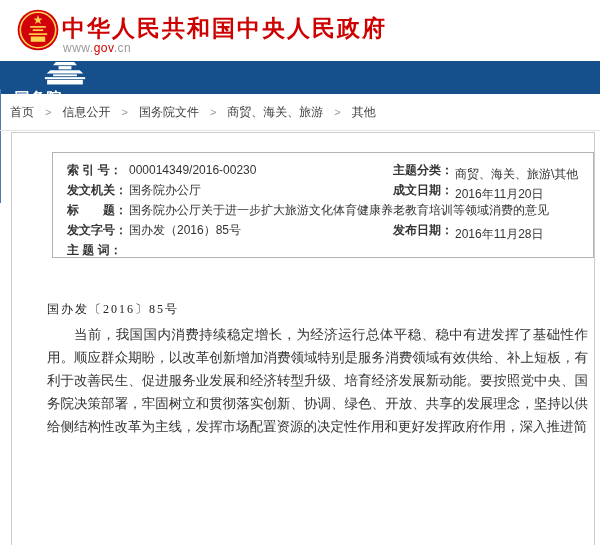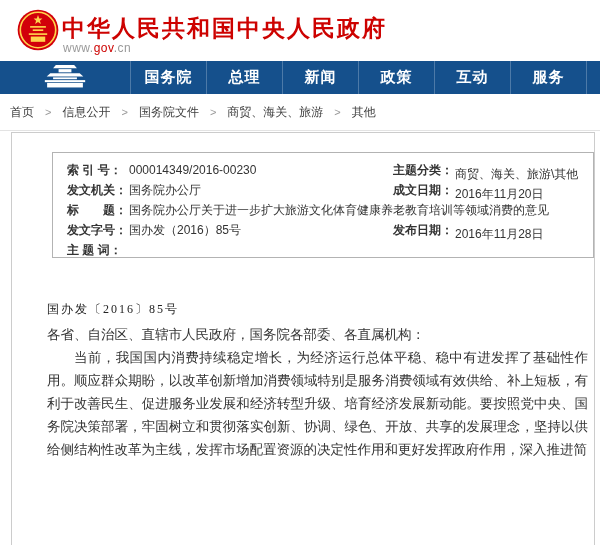--- a/index.html
+++ b/index.html
@@ -15,21 +15,21 @@
   .site-title{
     position:absolute;left:62px;top:13px;
     font-size:23px;font-weight:bold;color:#cd0200;letter-spacing:2px;white-space:nowrap;
   }
   .site-url{position:absolute;left:63px;top:41px;font-size:12px;color:#9a9a9a;letter-spacing:.5px;}
   .site-url .u-red{color:#cd0200;}
 
   
   .navbar{
     position:absolute;top:61px;left:0;width:600px;height:33px;
-    background:#15508c;display:flex;align-items:stretch;
+    background:#15508c;display:flex;align-items:stretch;flex-direction:column;
   }
   .nav-home{width:130px;display:flex;align-items:center;justify-content:center;cursor:pointer;}
   .nav-item{
     width:75px;border-left:1px solid #4d7aa8;color:#fff;font-size:15px;font-weight:bold;
     display:flex;align-items:center;justify-content:center;cursor:pointer;letter-spacing:1px;
   }
   .nav-partial{flex:1 1 auto;width:auto;}
 
   
   .breadcrumb{
@@ -158,19 +158,18 @@
       </div>
       <div class="meta-row">
         <span class="m-label">主 题 词：</span>
         <span class="m-value"></span>
       </div>
     </div>
 
     <div class="doc">
       <div class="doc-number">国办发〔2016〕85号</div>
       <div class="doc-body">
-        <p class="salutation">各省、自治区、直辖市人民政府，国务院各部委、各直属机构：</p>
         <p class="para">当前，我国国内消费持续稳定增长，为经济运行总体平稳、稳中有进发挥了基础性作用。顺应群众期盼，以改革创新增加消费领域特别是服务消费领域有效供给、补上短板，有利于改善民生、促进服务业发展和经济转型升级、培育经济发展新动能。要按照党中央、国务院决策部署，牢固树立和贯彻落实创新、协调、绿色、开放、共享的发展理念，坚持以供给侧结构性改革为主线，发挥市场配置资源的决定性作用和更好发挥政府作用，深入推进简</p>
       </div>
     </div>
 
   </main>
 </div>
 
 </body></html>

